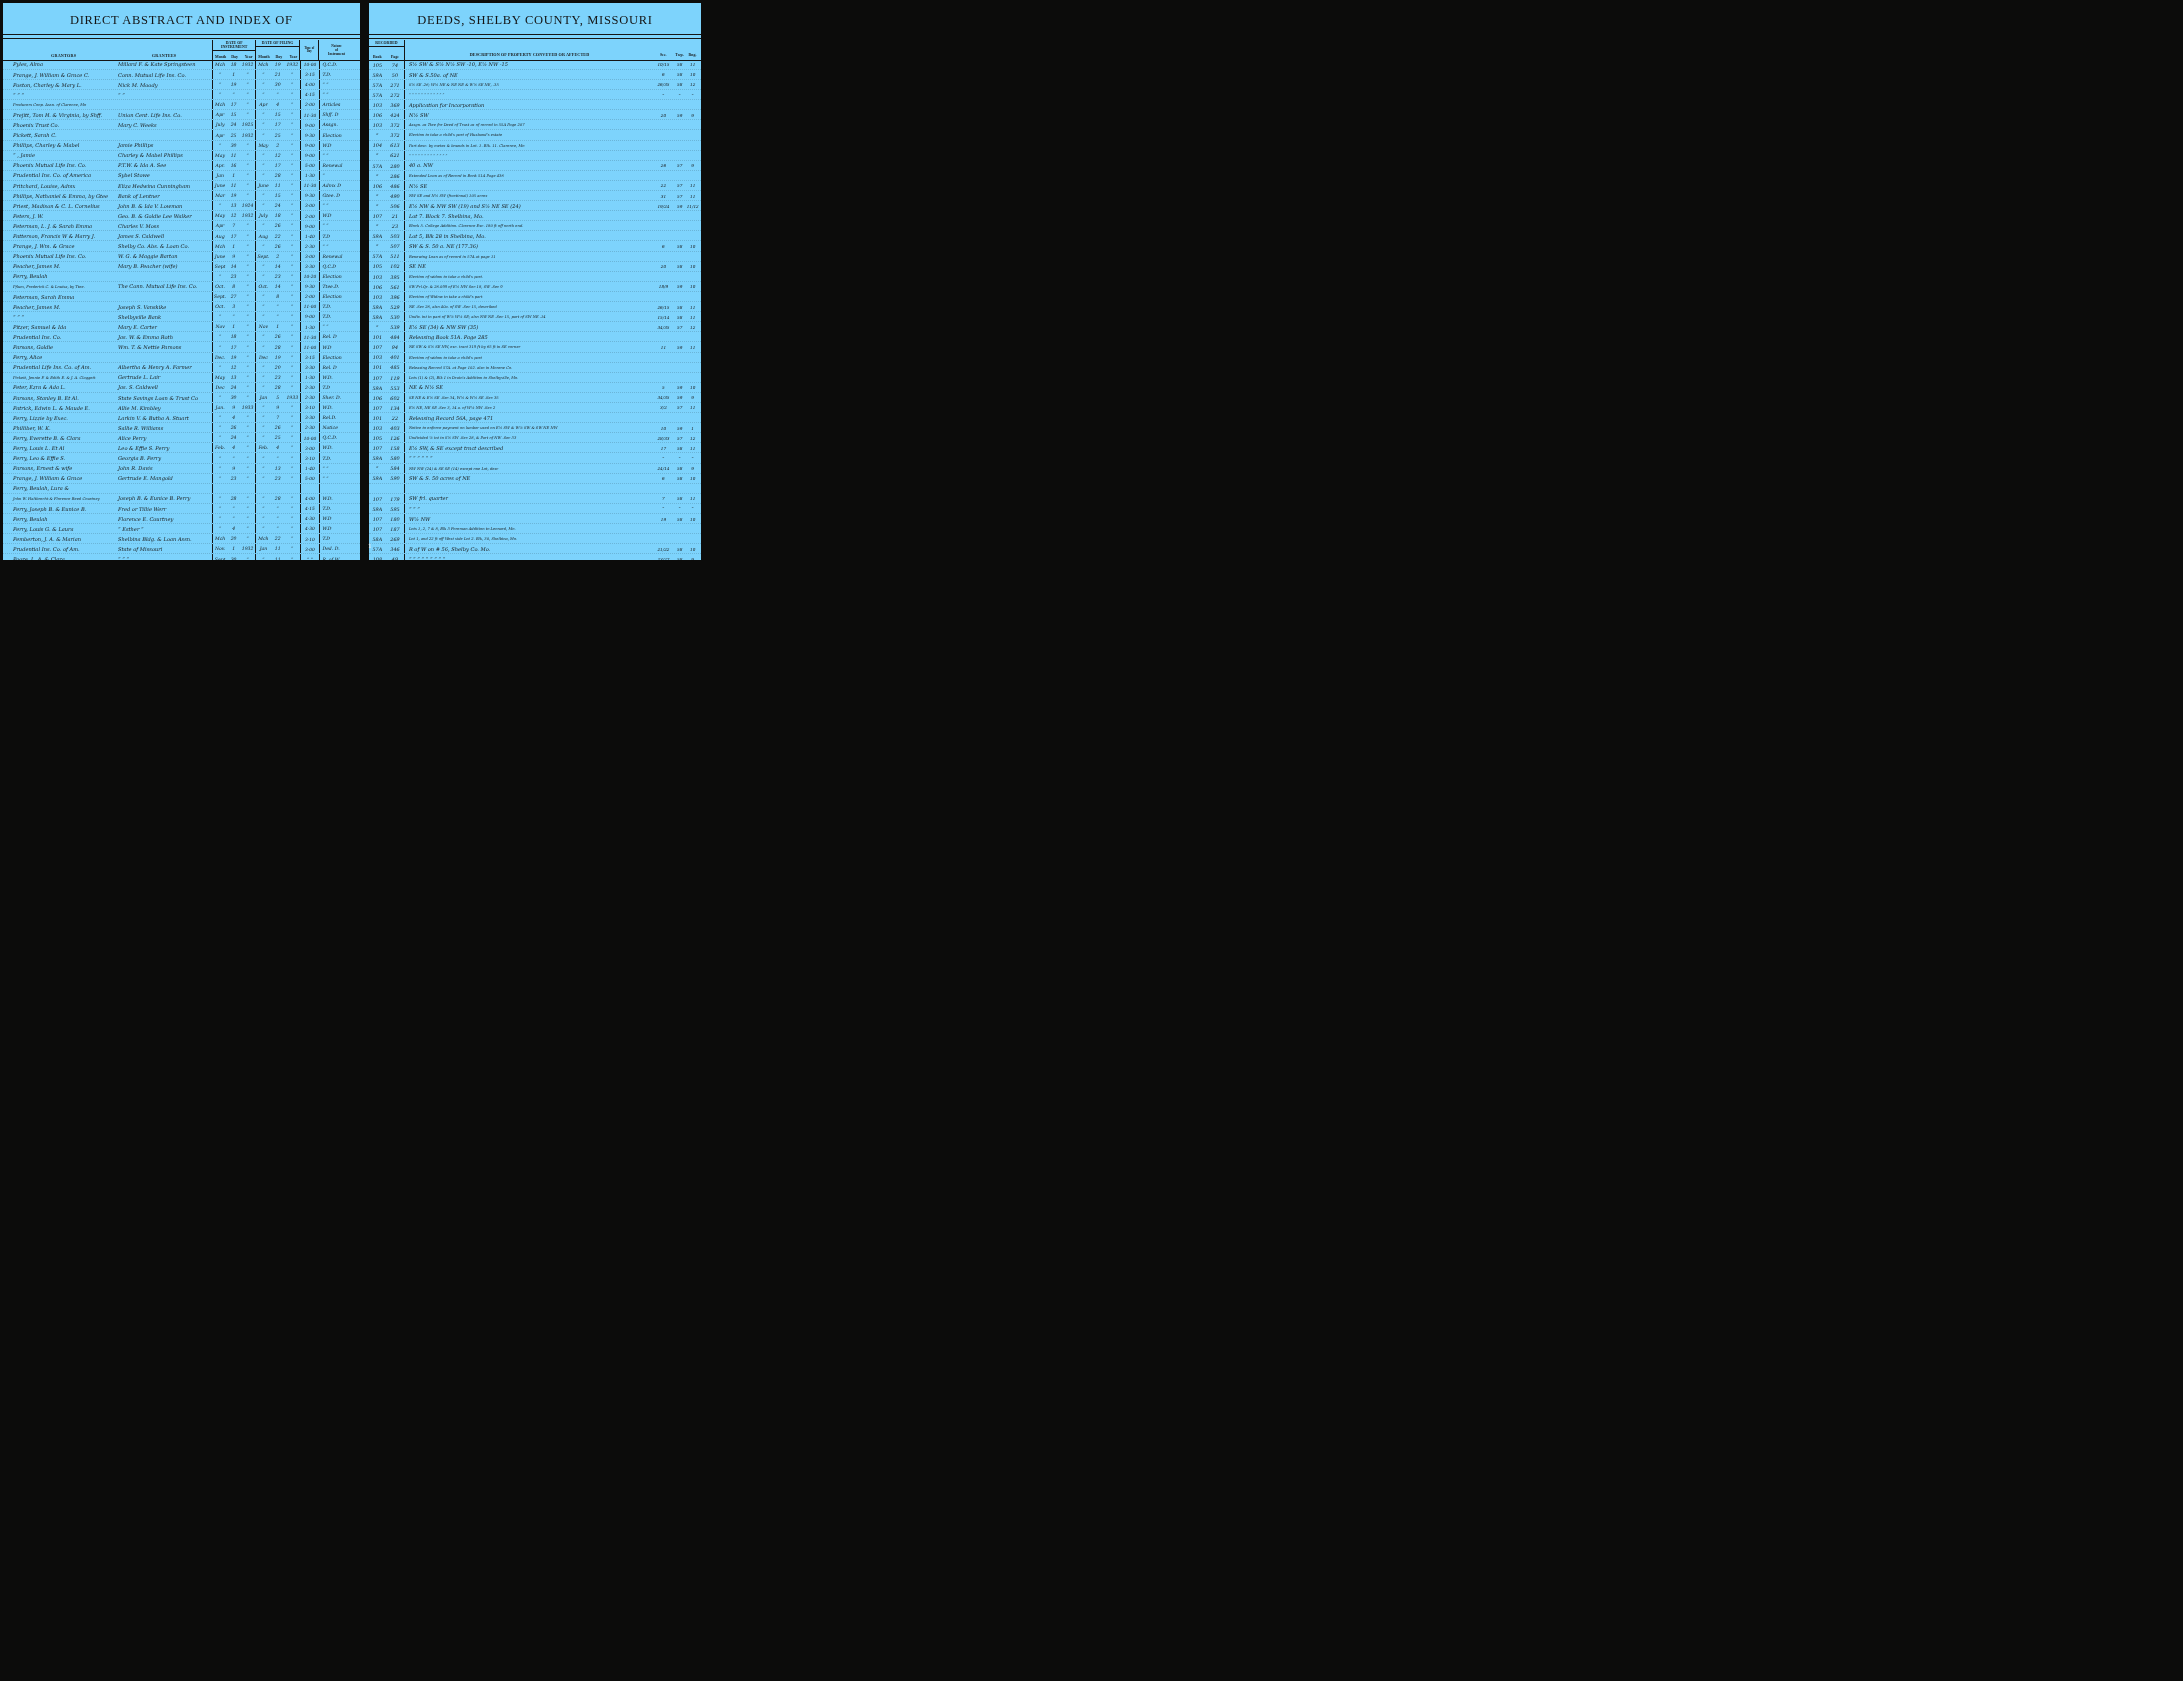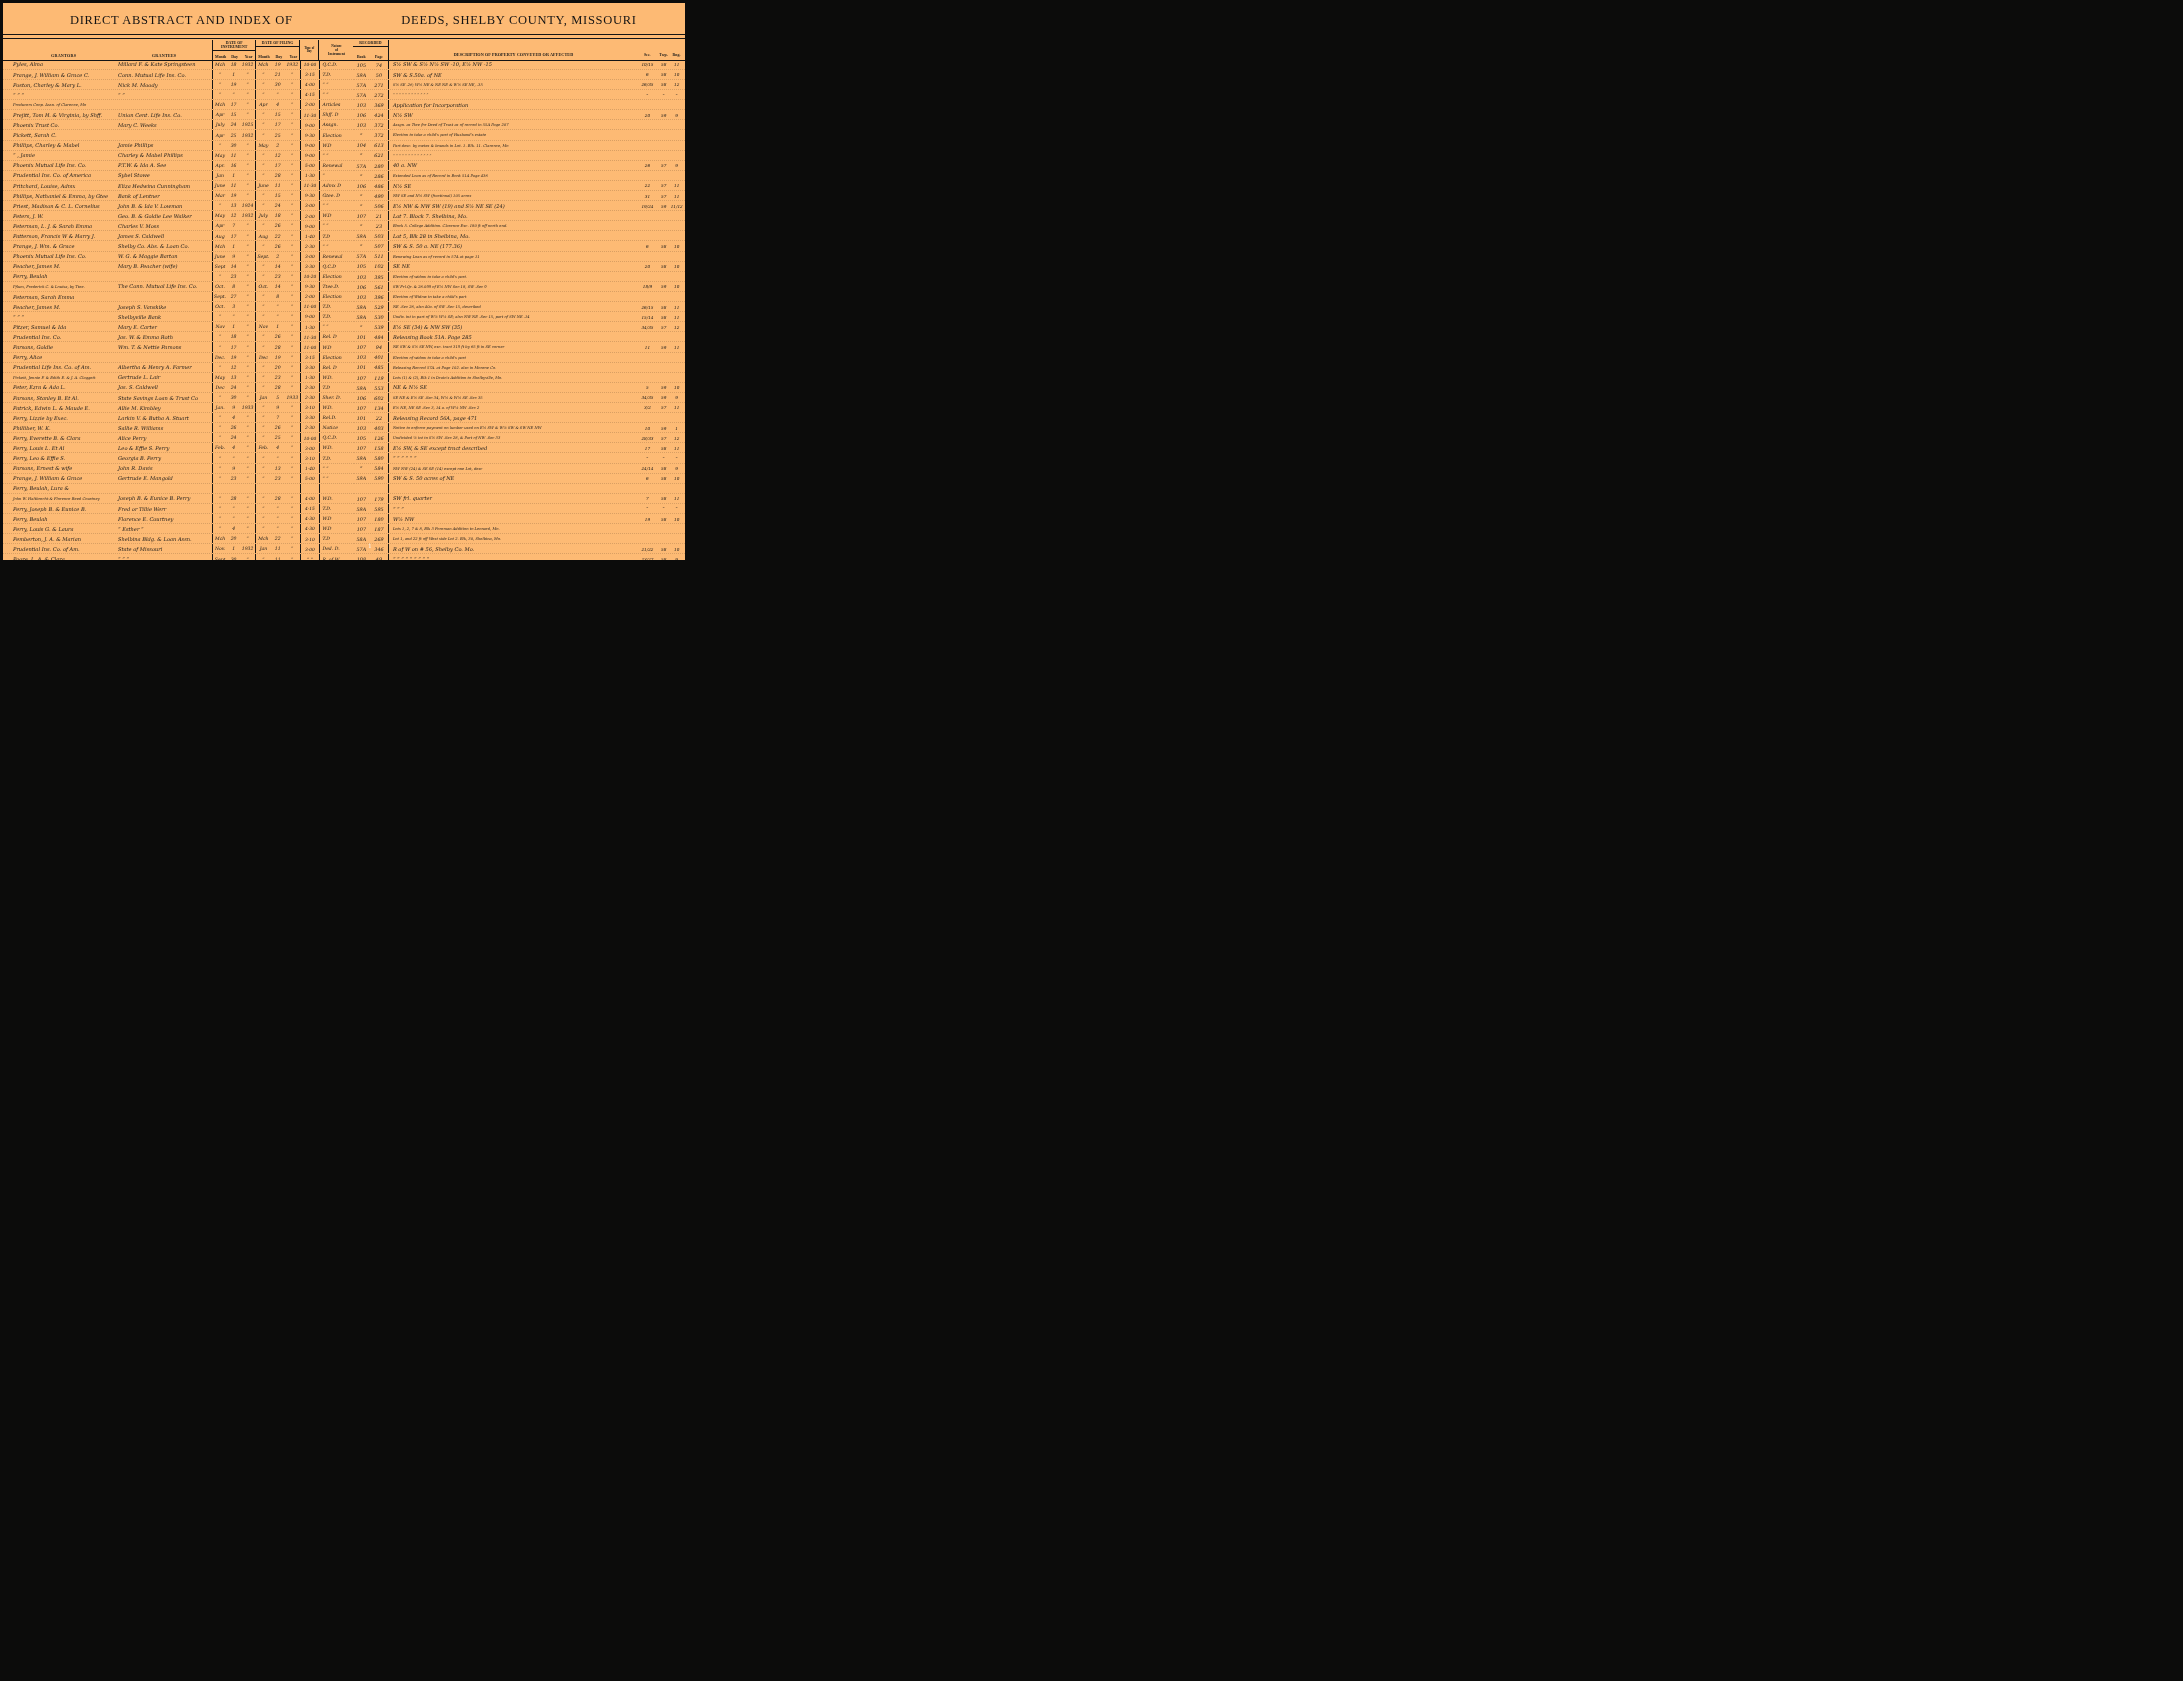--- a/index.html
+++ b/index.html
@@ -1,20 +1,20 @@
 <!DOCTYPE html>
 <html style="font-size:7.4px"><head>
 <meta charset="utf-8">
 <style>
   html,body{margin:0;padding:0;}
   body{width:728px;height:560px;background:#0c0c0b;position:relative;
        font-family:"Liberation Serif", serif;}
-  .page{position:absolute;top:2.8px;height:572px;background:#fdba74;overflow:hidden;}
+  .page{position:absolute;top:2.8px;height:572px;background:#7dd3fc;overflow:hidden;}
   #page-left{left:2.8px;width:357px;}
-  #page-right{left:353px;width:332px;text-decoration:underline;}
+  #page-right{left:369px;width:332px;text-decoration:underline;}
   .ptitle{position:absolute;top:10.2px;left:0;right:0;text-align:center;
           font-size:12.5px;letter-spacing:0.7px;color:#141414;font-weight:normal;
           font-family:"Liberation Serif", serif;}
   .rule-a{position:absolute;left:0;right:0;top:31.5px;height:0.9px;background:#151515;}
   .rule-b{position:absolute;left:0;right:0;top:35px;height:0.9px;background:#151515;}
   .thead{position:absolute;top:37px;left:0;right:0;height:20.4px;border-bottom:0.9px solid #151515;
          display:grid;color:#1a1a1a;}
   #page-left .thead{grid-template-columns:105px 96px 43px 44px 19.4px 35px;padding-left:8.3px;}
   #page-right .thead{grid-template-columns:35px 250px 18.5px 14px 12px;}
   .hcell{position:relative;font-weight:bold;font-size:4.2px;letter-spacing:0.2px;

